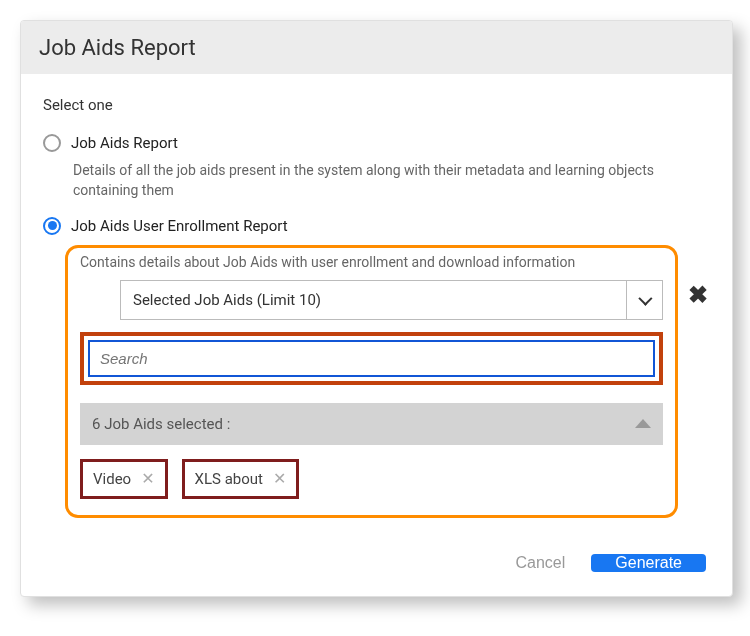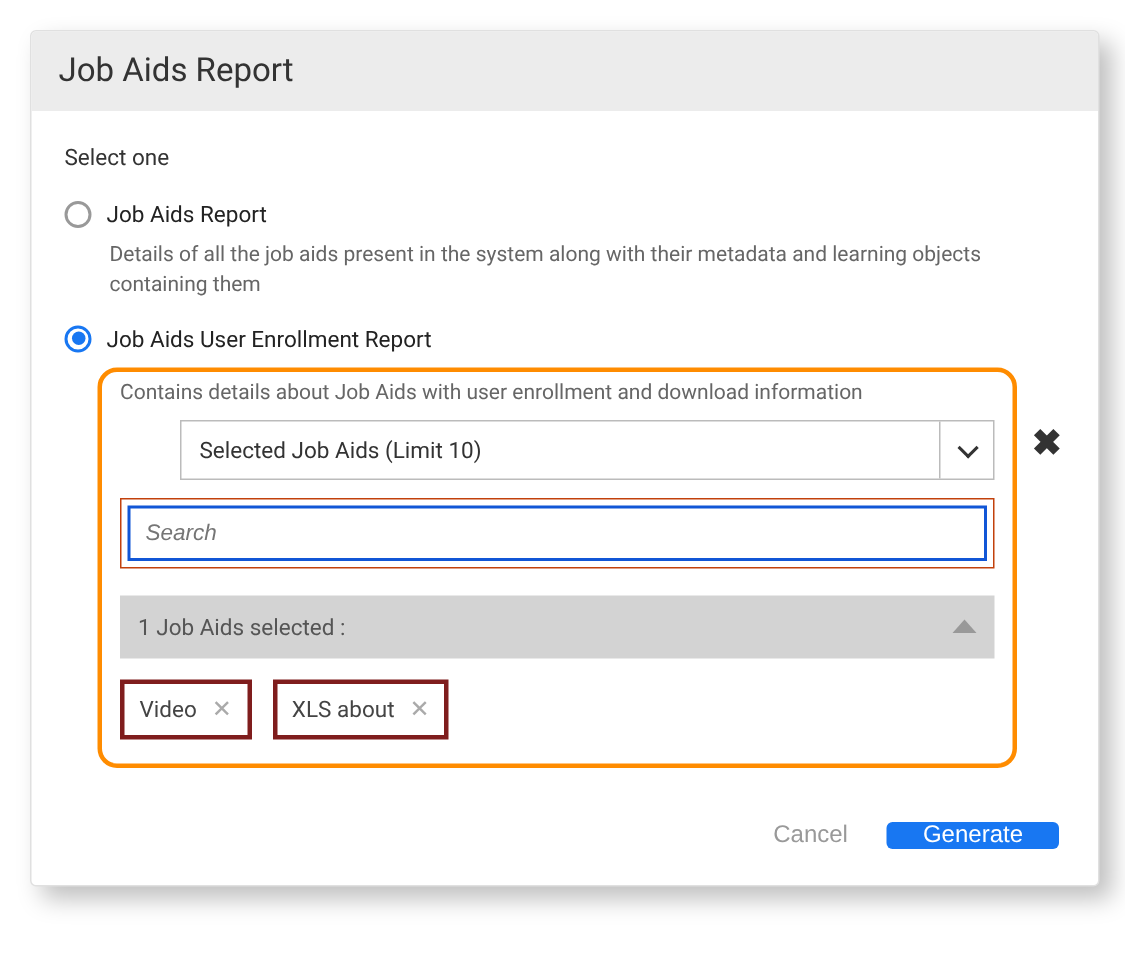--- a/index.html
+++ b/index.html
@@ -117,21 +117,21 @@
     }
     .close-x {
       font-size: 24px;
       font-weight: 700;
       color: #333;
       cursor: pointer;
       line-height: 1;
       padding: 0 2px;
     }
     .search-outer {
-      border: 1px solid #c2410c;
+      border: 4px solid #c2410c;
       padding: 4px;
       margin-top: 12px;
     }
     .search-input {
       width: 100%;
       border: 2px solid #1156d6;
       padding: 8px 10px;
       font-size: 15px;
       font-style: italic;
       color: #888;
@@ -233,21 +233,21 @@
               <div class="chevron-down"></div>
             </div>
           </div>
         </div>
 
         <div class="search-outer">
           <input class="search-input" type="text" placeholder="Search" style="">
         </div>
 
         <div class="selected-bar">
-          <span>1 Job Aids selected :</span>
+          <span>6 Job Aids selected :</span>
           <span class="tri-up"></span>
         </div>
 
         <div class="chips">
           <div class="chip">
             <span>Video</span>
             <span class="chip-x">✕</span>
           </div>
           <div class="chip">
             <span>XLS about</span>

